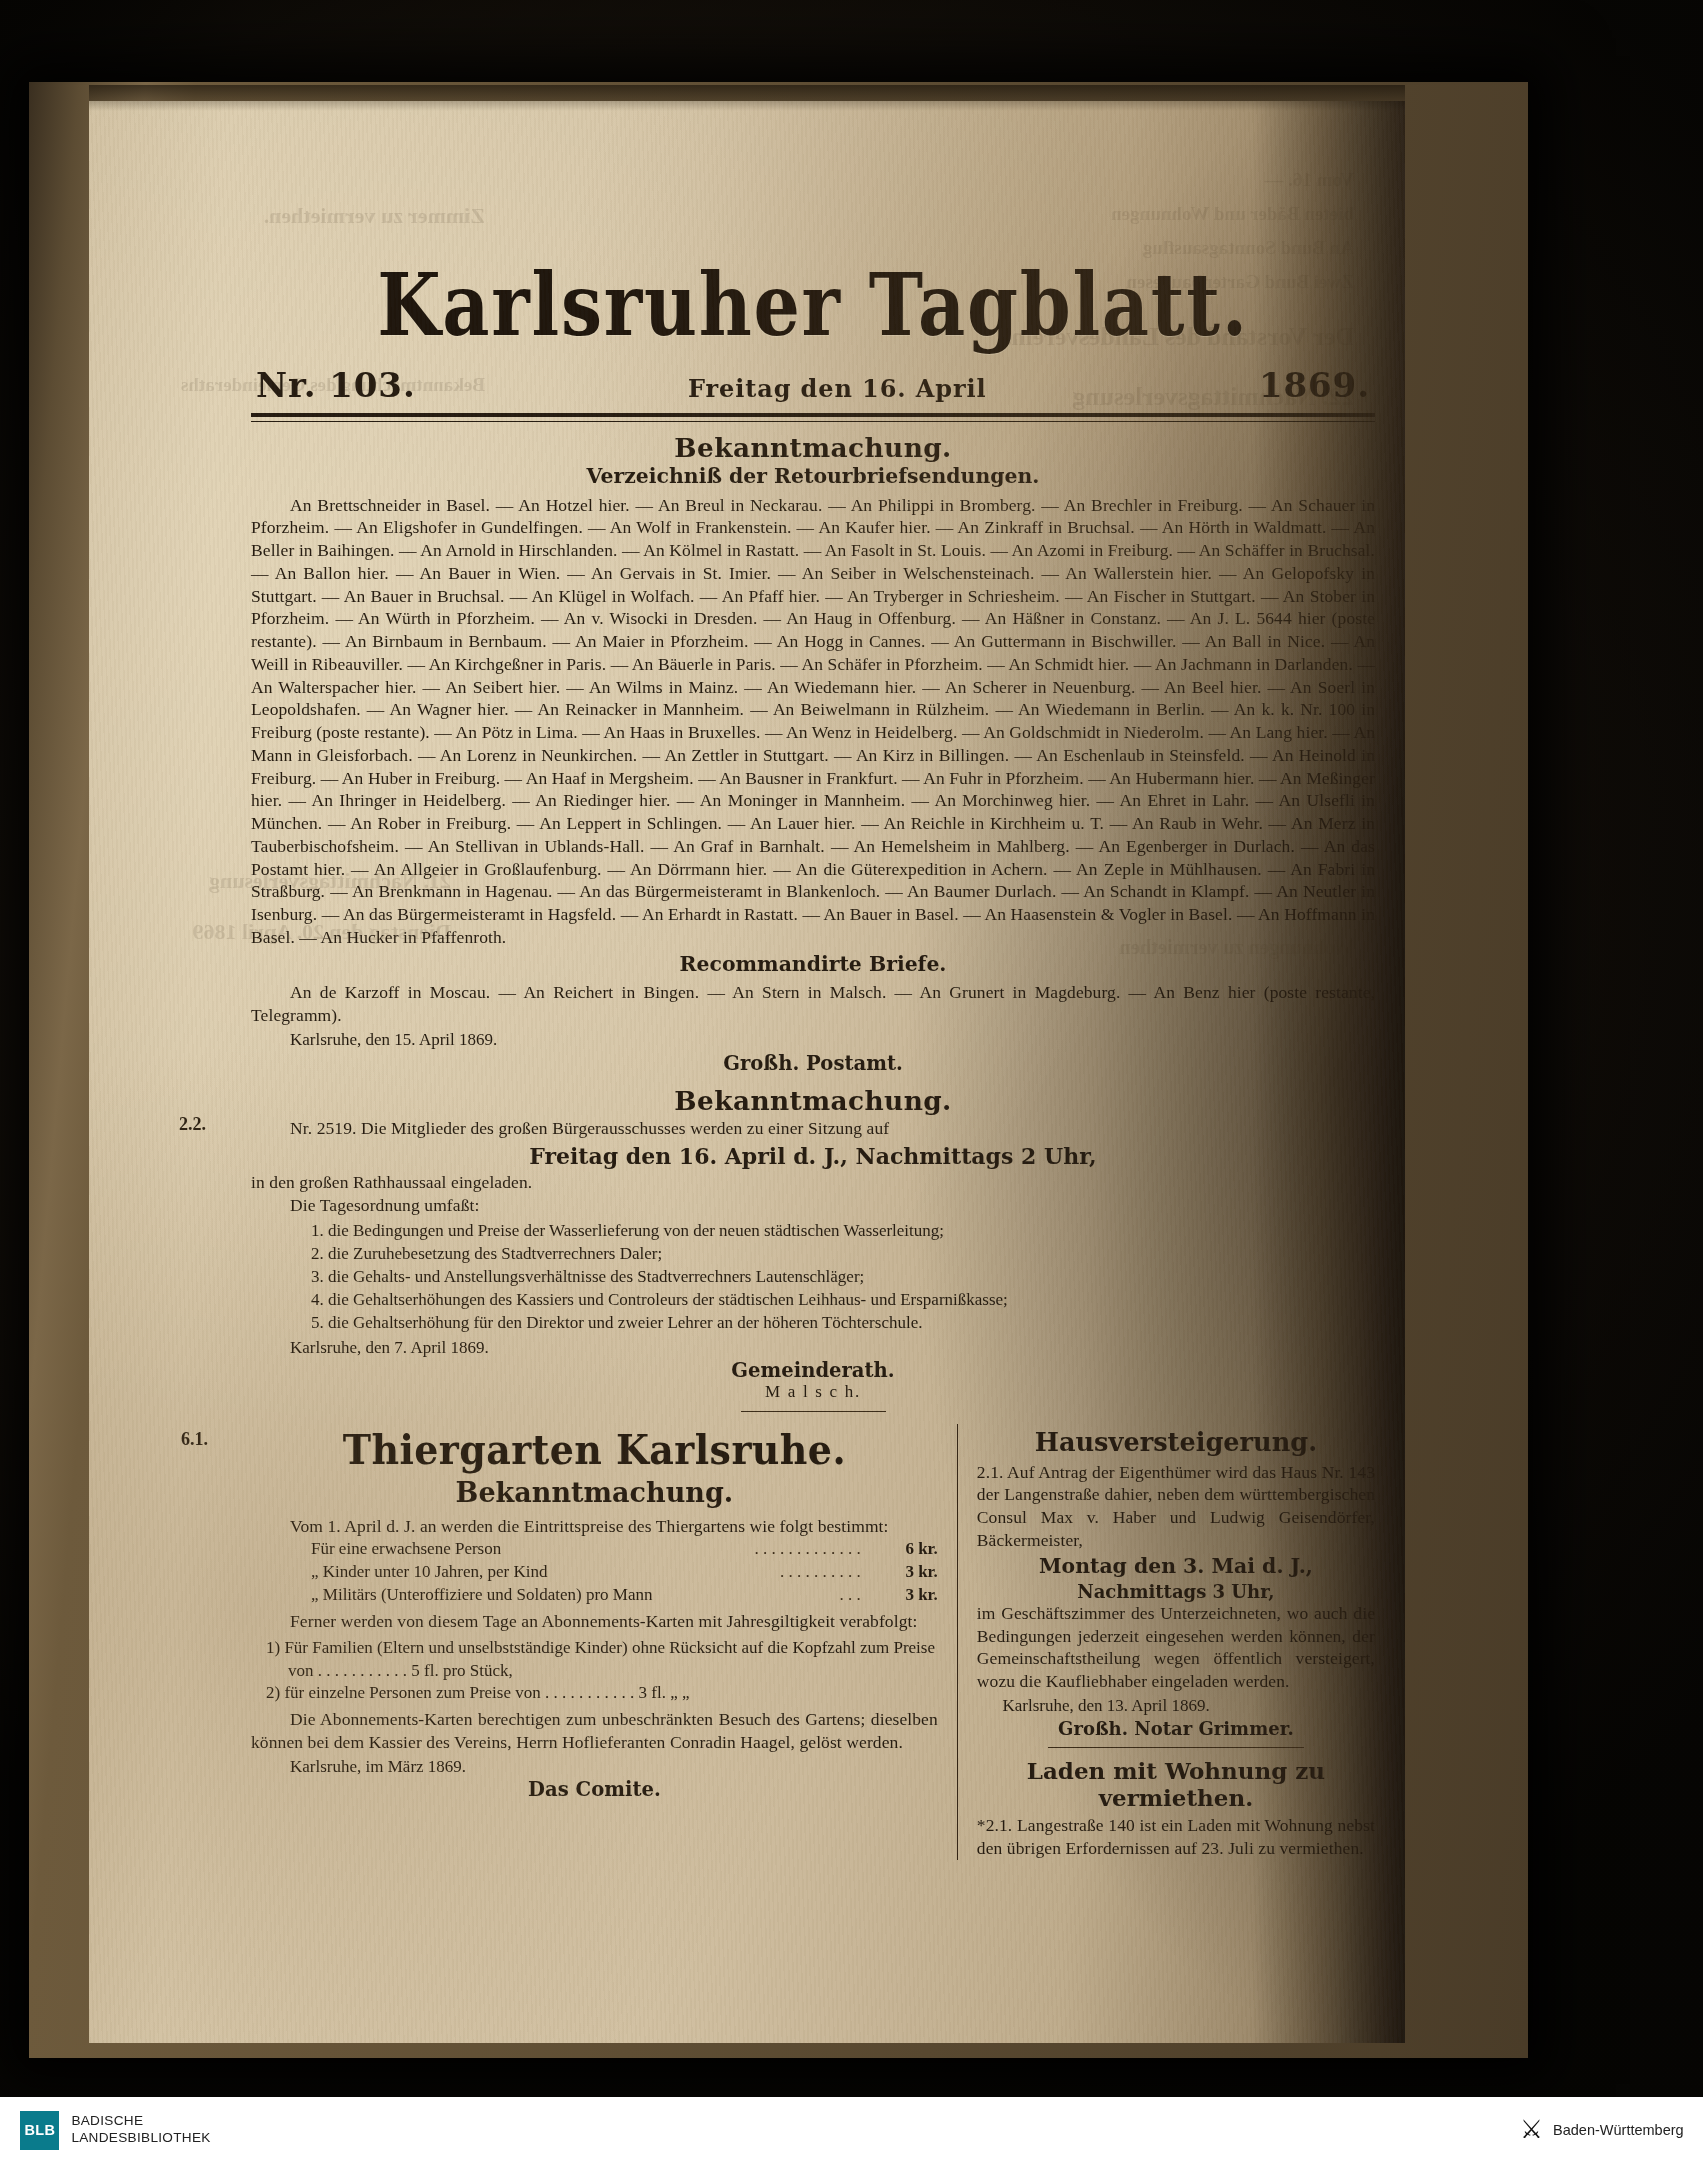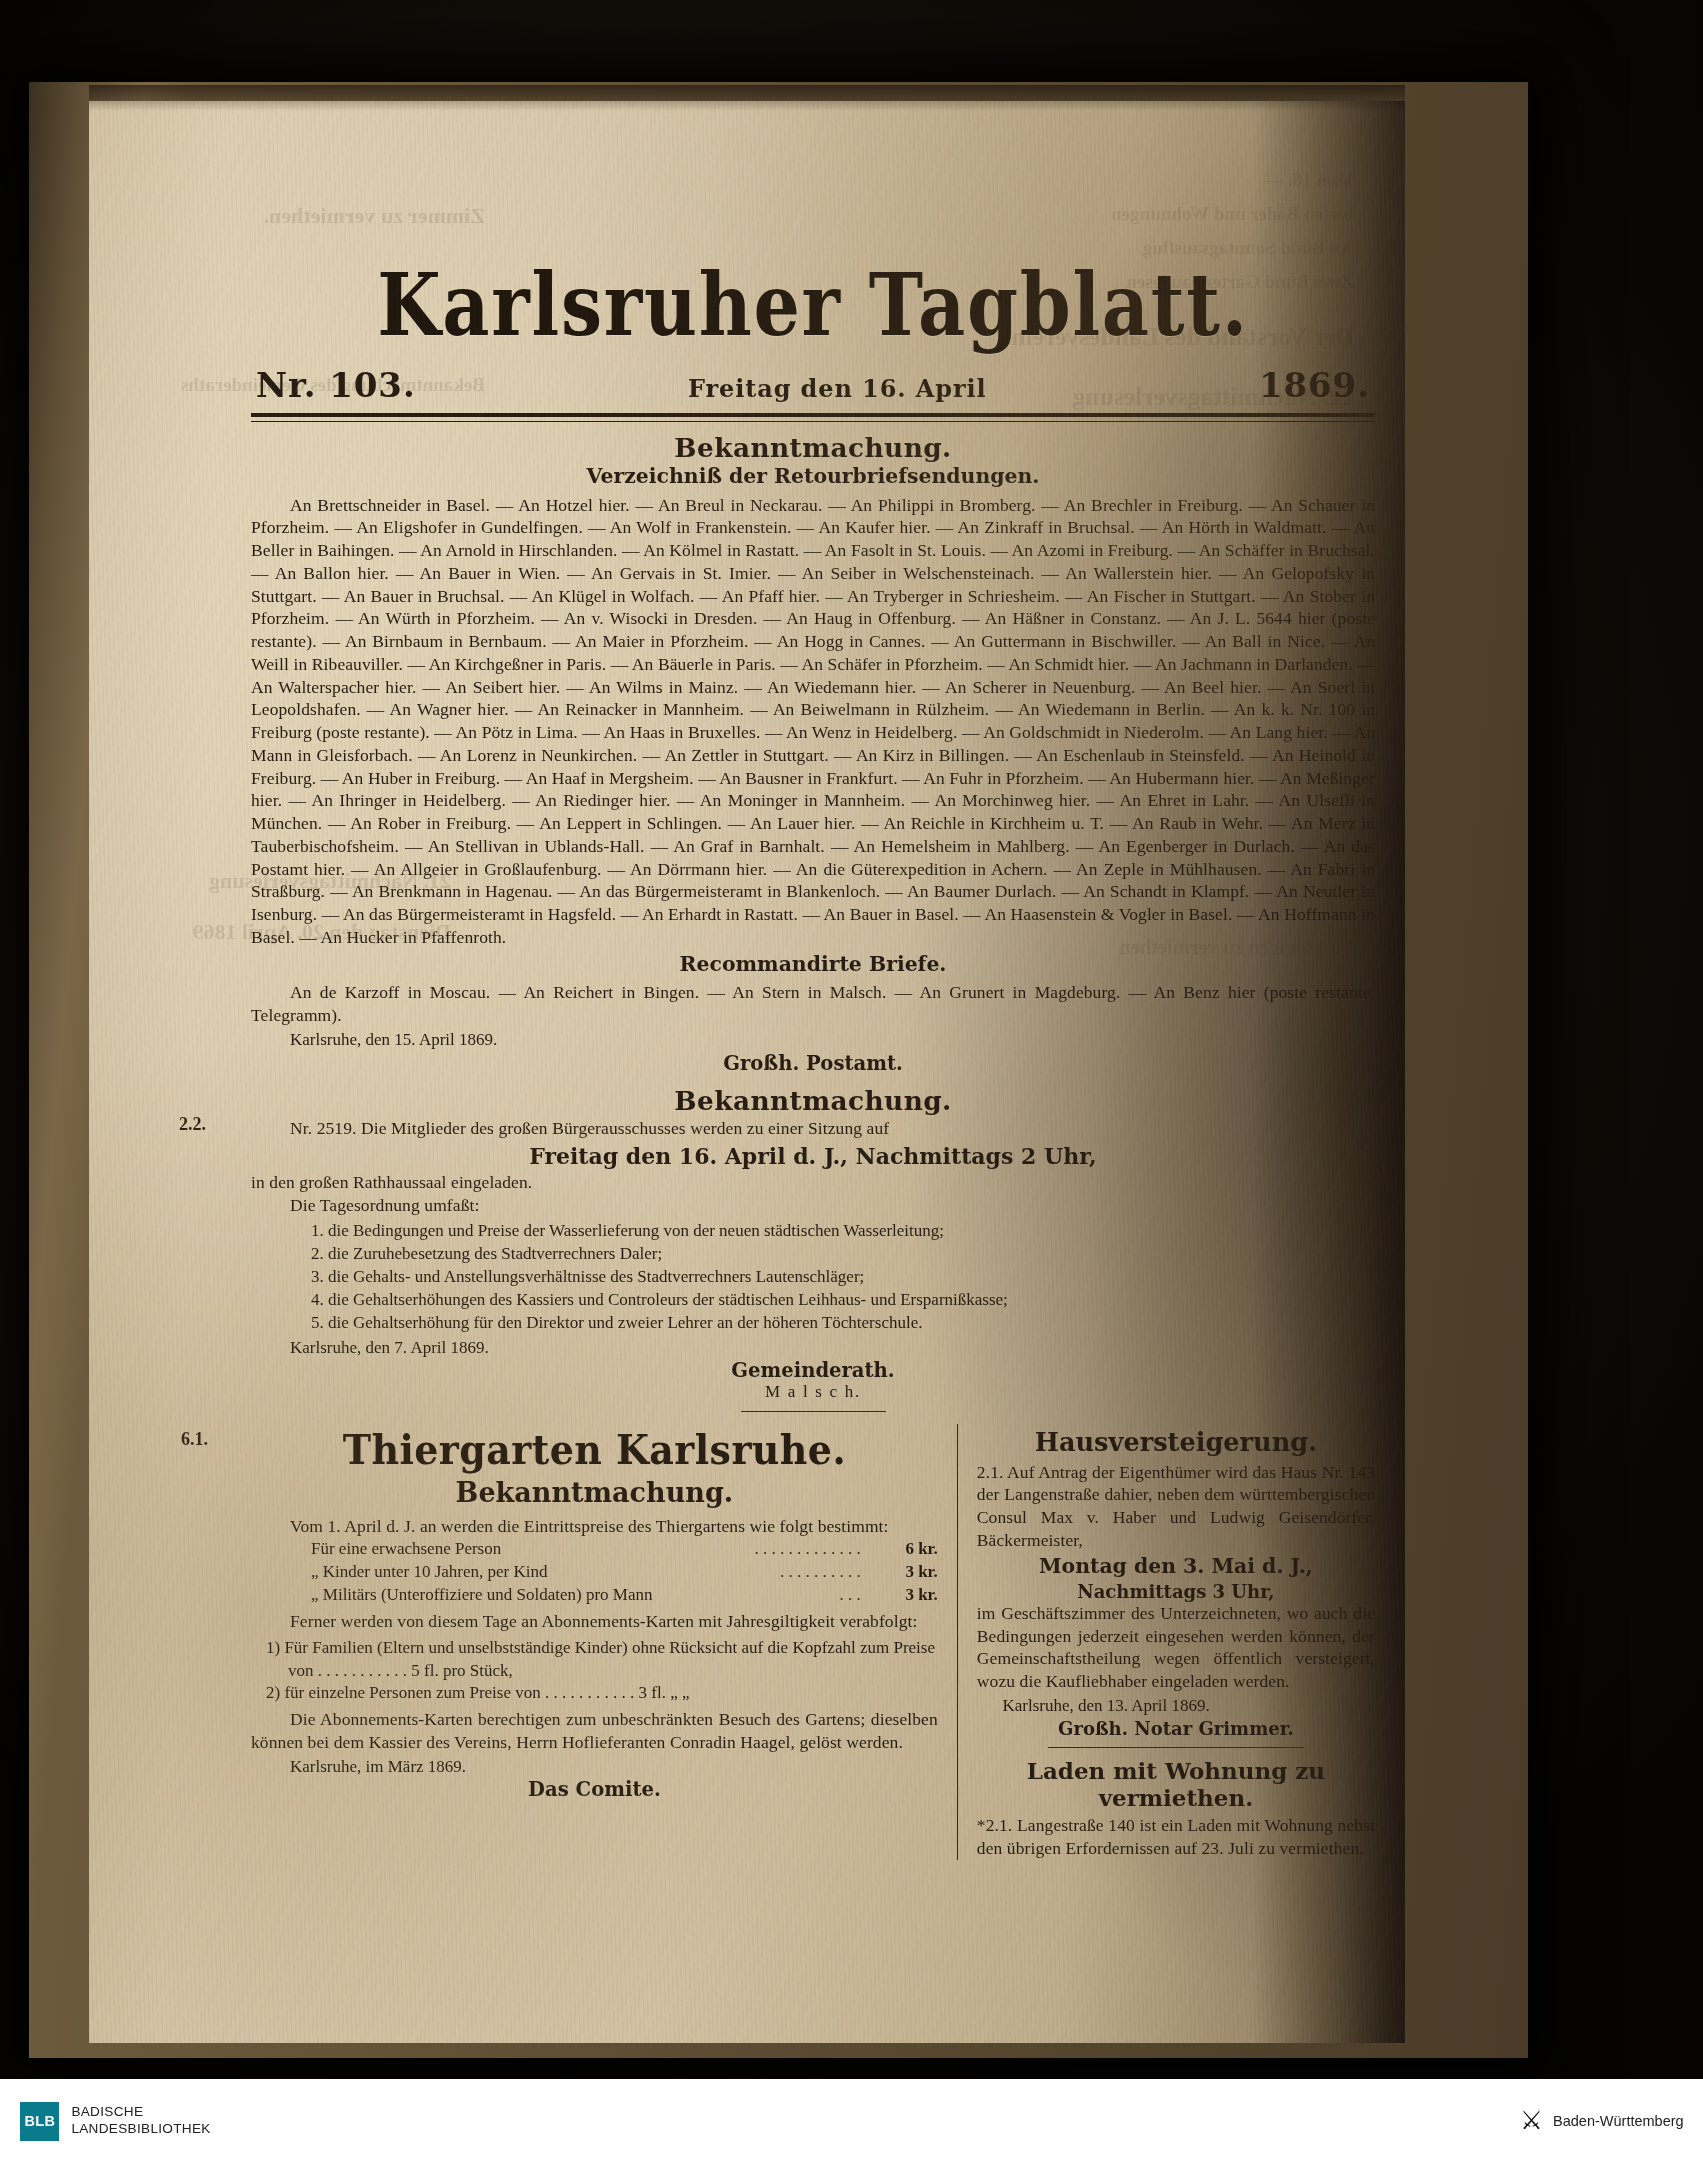--- a/index.html
+++ b/index.html
@@ -249,21 +249,21 @@
     color: #3a2a16;
   }
   .price-row .val { width: 77px; text-align: right; font-weight: bold; }
 
   .sub-list { font-size: 17px; line-height: 1.32; margin-top: 4.3px; }
   .sub-list .item { margin-left: 37px; text-indent: -22px; }
 
   .footer-bar {
     position: absolute;
     left: 0; bottom: 0;
-    width: 1704px; height: 84px;
+    width: 1704px; height: 66px;
     background: #ffffff;
     display: flex;
     align-items: center;
     justify-content: space-between;
     padding: 0 20.4px;
     box-sizing: border-box;
   }
   .blb {
     display: flex;
     align-items: center;

